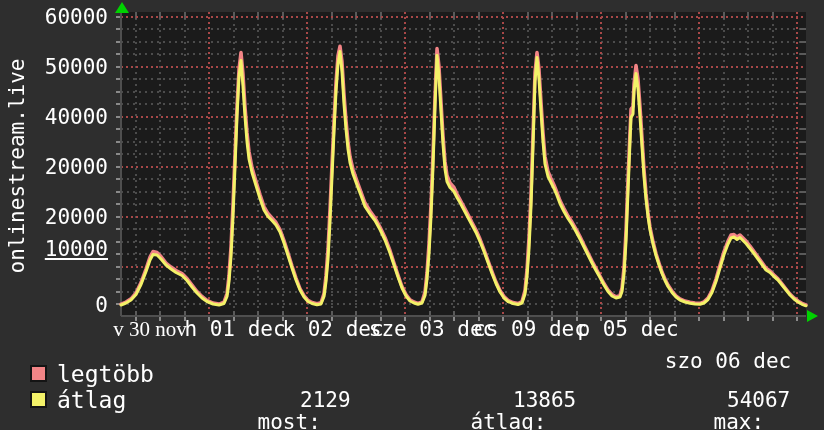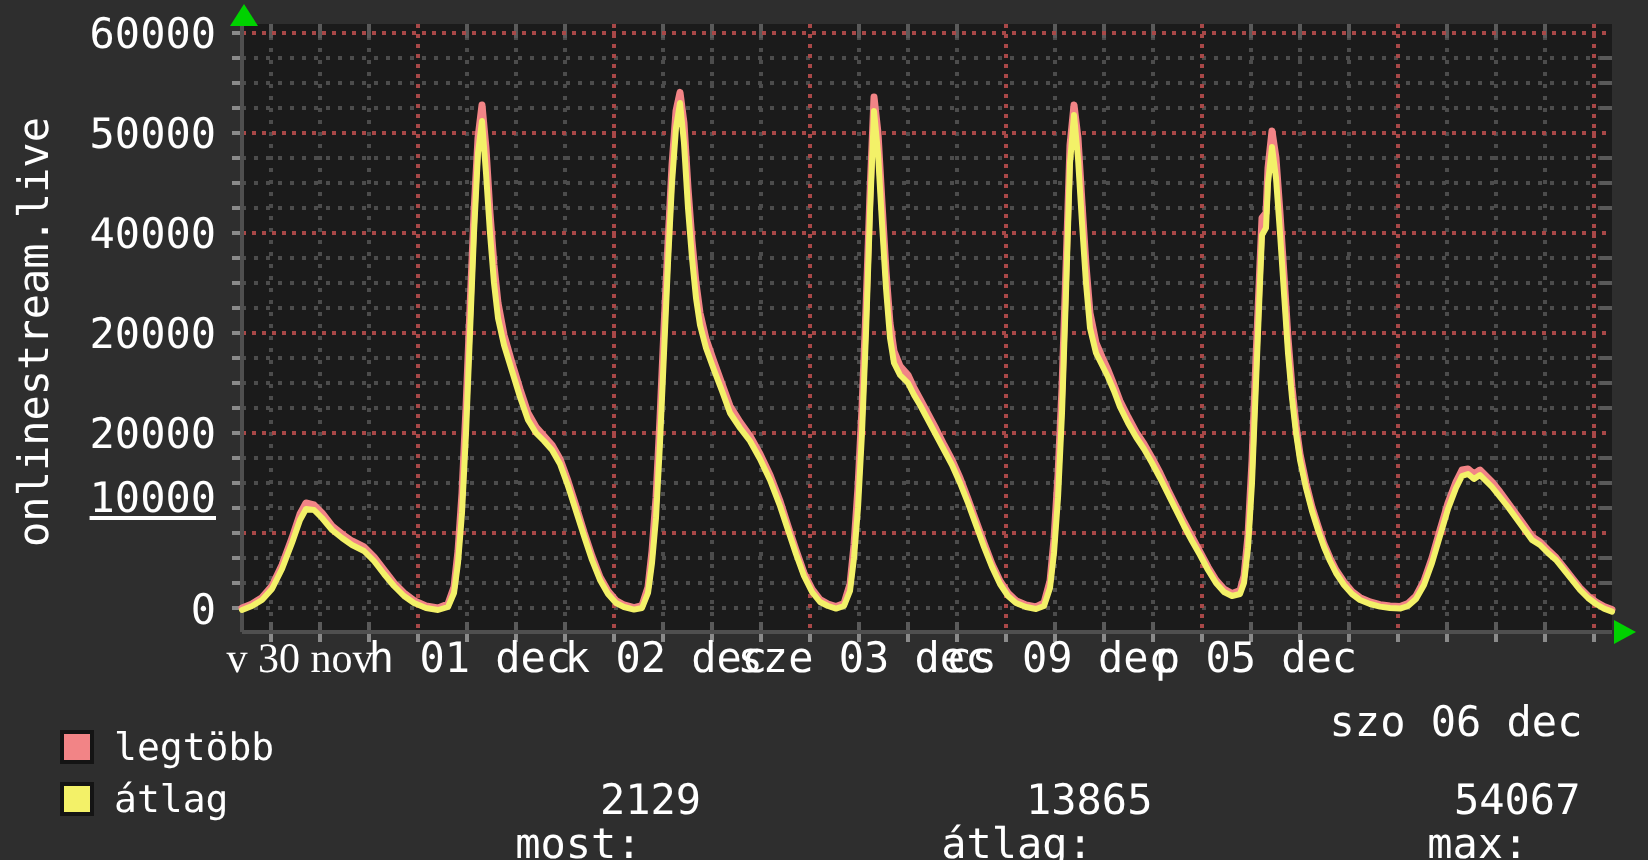--- a/index.html
+++ b/index.html
@@ -10,21 +10,21 @@
   #plot{position:absolute;left:121px;top:12px;width:685px;height:304px;background:#1b1b1b;}
   #plot svg{overflow:visible;display:block;}
   .arrow-up{position:absolute;left:115px;top:2px;width:0;height:0;
        border-left:7px solid transparent;border-right:7px solid transparent;border-bottom:11px solid #00d200;}
   .arrow-right{position:absolute;left:807px;top:310px;width:0;height:0;
        border-top:6px solid transparent;border-bottom:6px solid transparent;border-left:11px solid #00d200;}
   .y-lab{position:absolute;left:28px;width:80px;text-align:right;font-size:21px;line-height:24px;}
   .x-lab{position:absolute;top:317px;font-size:21px;line-height:24px;white-space:pre;transform:translateX(-50%);}
   .legend-row{position:absolute;left:30px;height:26px;}
   .swatch{position:absolute;left:0;top:2px;width:13px;height:13px;border:2px solid #141414;}
-  .legend-label{position:absolute;left:27px;top:0;font-size:19px;line-height:22px;white-space:pre;}
+  .legend-label{position:absolute;left:27px;top:0;font-size:23px;line-height:22px;white-space:pre;}
   .stat{position:absolute;top:389px;font-size:21px;line-height:22px;white-space:pre;}
   .stat .val{position:absolute;top:0;left:0;}
   #stat-0{left:207px;} #stat-0 .val{left:93px;}
   #stat-1{left:420px;} #stat-1 .val{left:93px;text-align:right;}
   #stat-2{left:663px;} #stat-2 .val{left:64px;text-align:center;}
 </style>
 </head>
 <body>
 
 <div id="app">

